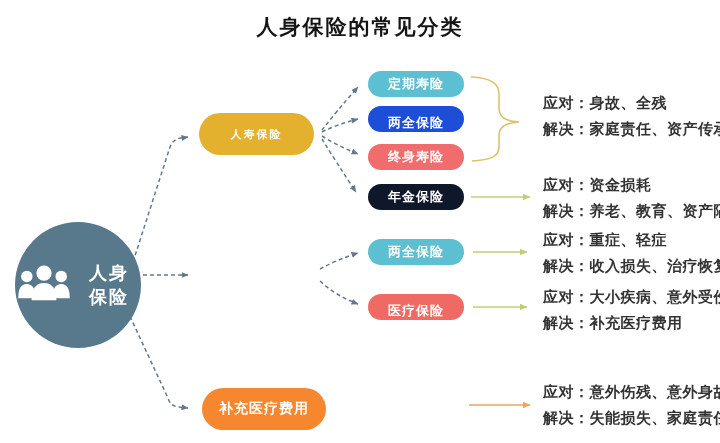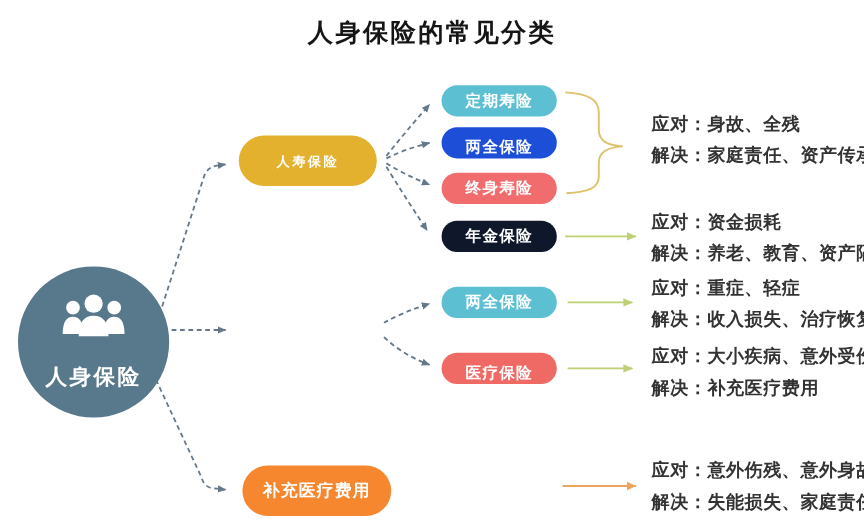--- a/index.html
+++ b/index.html
@@ -3,21 +3,21 @@
 <meta charset="utf-8">
 <style>
   * { margin:0; padding:0; box-sizing:border-box; }
   html,body { background:#fff; }
   body { font-family:"DejaVu Sans","Liberation Sans",sans-serif; }
   .stage { position:relative; width:720px; height:443px; background:#fff; overflow:hidden; }
   .title { position:absolute; top:13px; left:0; width:100%; text-align:center;
            font-size:21px; font-weight:bold; color:#151515; letter-spacing:2px; }
   .connectors { position:absolute; left:0; top:0; width:720px; height:443px; }
   .root { position:absolute; left:15px; top:222px; width:126px; height:126px; border-radius:50%;
-          display:flex; flex-direction:column; align-items:center; justify-content:center; gap:16px; }
+          display:flex; flex-direction:row; align-items:center; justify-content:center; gap:16px; }
   .root-icon { line-height:0; }
   .root-label { color:#fff; font-size:18px; font-weight:bold; letter-spacing:2px; }
   .pill { position:absolute; display:flex; align-items:center; justify-content:center;
           color:#fff; font-weight:bold; white-space:nowrap; }
   .pill-main { width:115px; height:42px; border-radius:21px; font-size:11px; letter-spacing:2px; }
   .pill-sub  { width:96px;  height:26px; border-radius:13px; font-size:13px; letter-spacing:1px; }
   .b-life     { left:199px; top:113px; }
   .b-health   { left:202px; top:254px; }
   .b-accident { left:202px; top:388px; width:124px; font-size:14px; letter-spacing:1px; }
   .s-term     { left:368px; top:71px;  }

